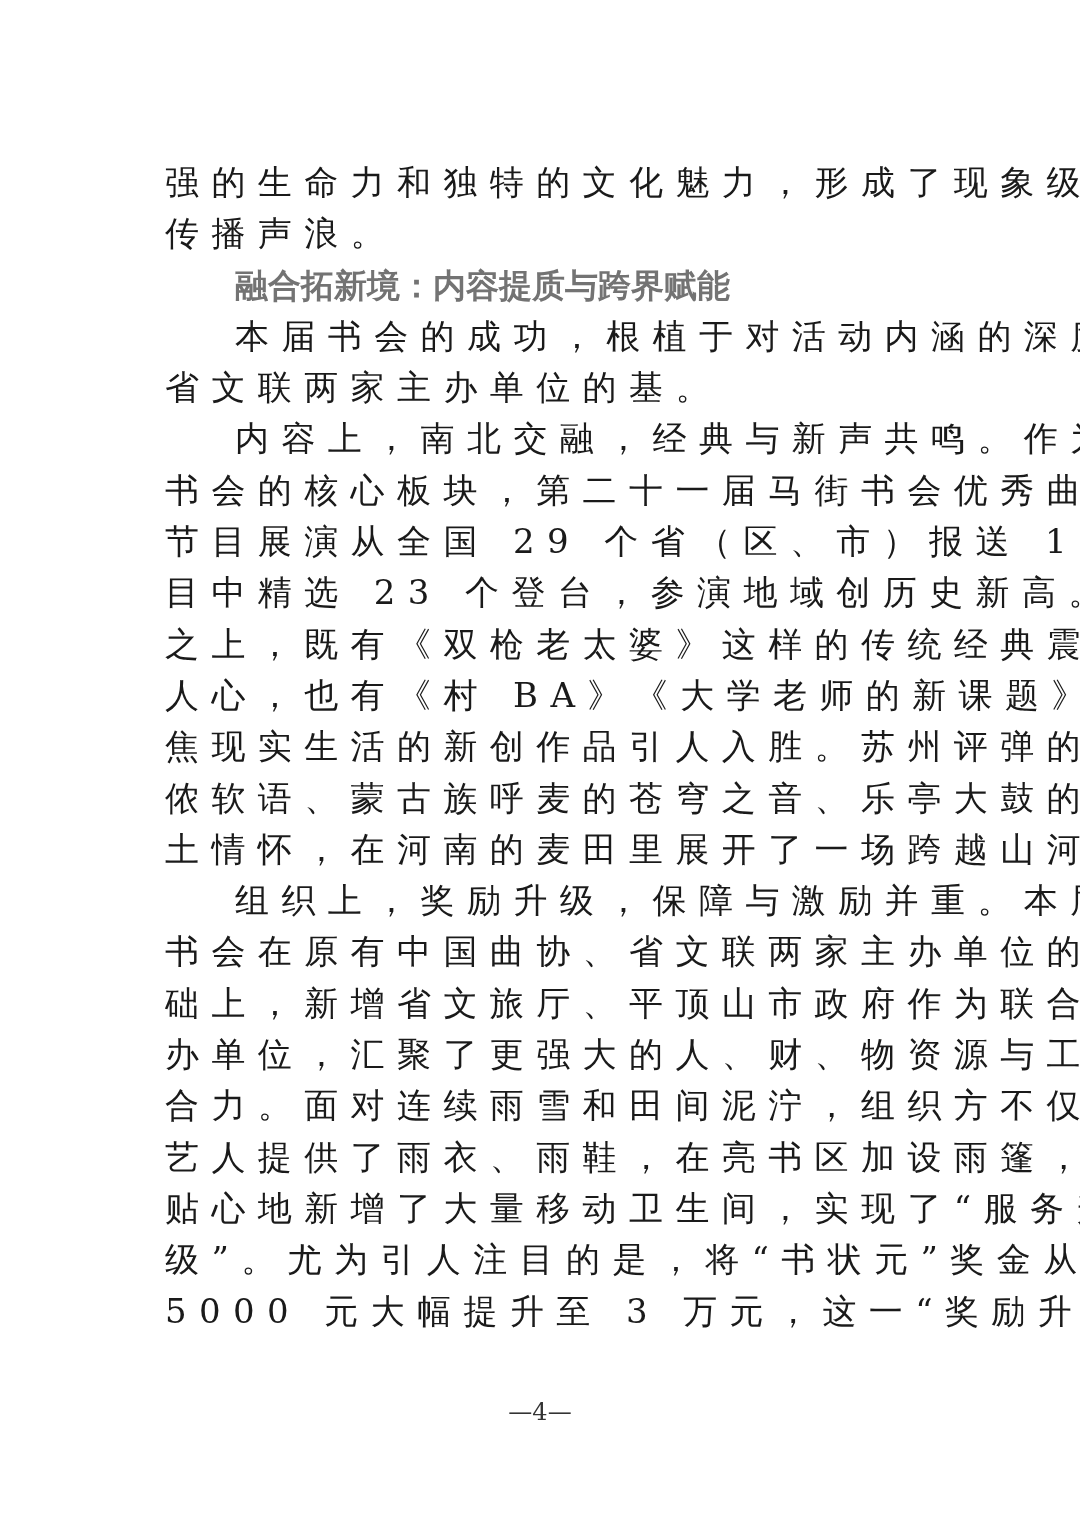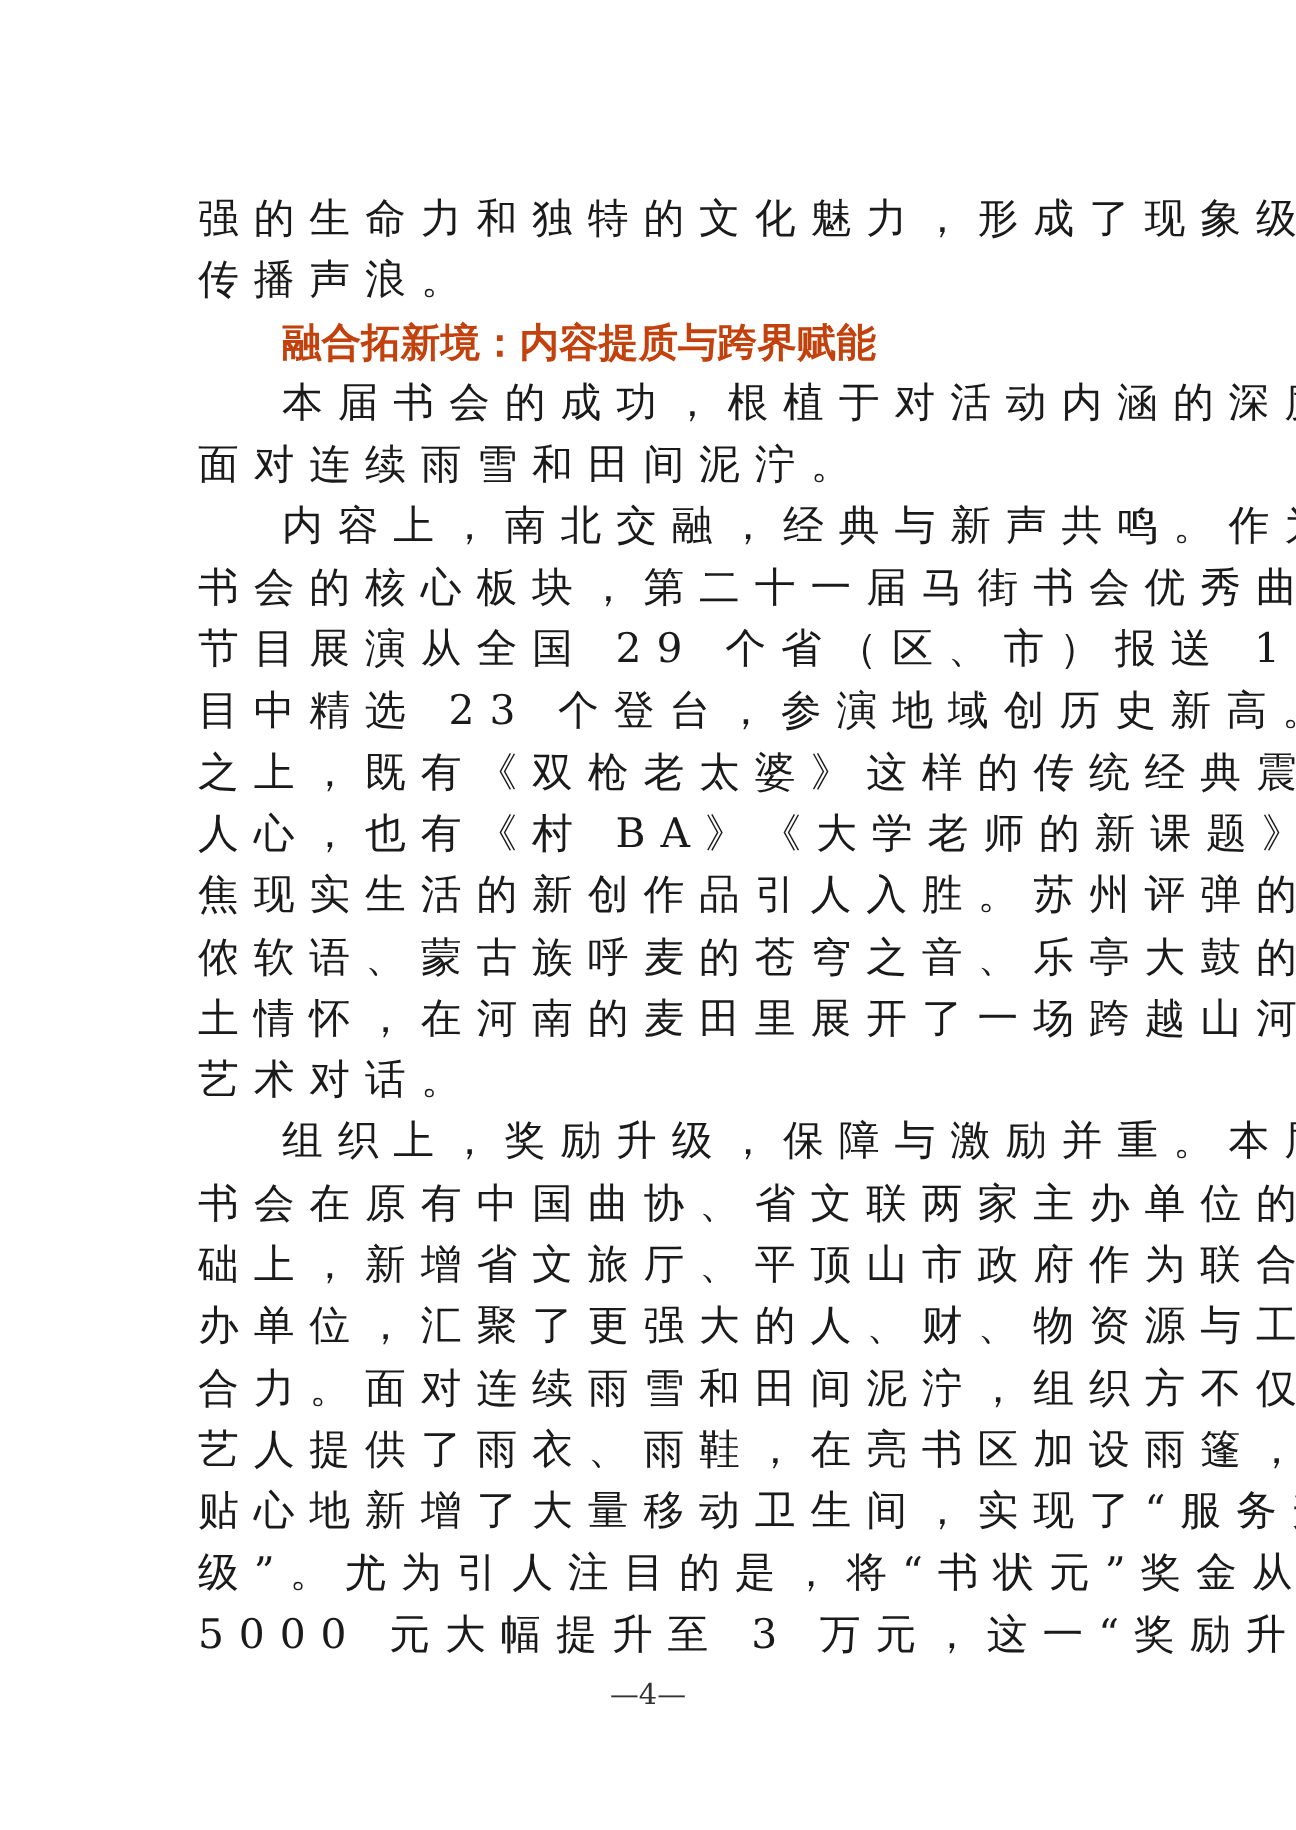--- a/index.html
+++ b/index.html
@@ -35,21 +35,21 @@
       justify-content: flex-start;
     }
     .line.indent {
       padding-left: 70px;
     }
     .line.heading {
       font-family: "DejaVu Sans", "Liberation Sans", sans-serif;
       font-weight: bold;
       letter-spacing: 0px;
       font-size: 33px;
-      color: #c2410c;
+      color: #737373;
       justify-content: flex-start;
     }
     .line .txt {
       display: block;
       width: 100%;
       text-align: justify;
       text-align-last: justify;
     }
     .line.last .txt {
       text-align-last: left;
@@ -84,21 +84,21 @@
   <div class="line last">
       <span class="txt">传播声浪。</span>
     </div>
   <div class="line heading indent">
       <span class="txt">融合拓新境：内容提质与跨界赋能</span>
     </div>
   <div class="line indent">
       <span class="txt">本届书会的成功，根植于对活动内涵的深度</span>
     </div>
   <div class="line last">
-      <span class="txt">面对连续雨雪和田间泥泞。</span>
+      <span class="txt">省文联两家主办单位的基。</span>
     </div>
   <div class="line indent">
       <span class="txt"><span class="bold-lead">内容上，南北交融，经典与新声共鸣。</span><span>作为</span></span>
     </div>
   <div class="line">
       <span class="txt">书会的核心板块，第二十一届马街书会优秀曲艺</span>
     </div>
   <div class="line">
       <span class="txt">节目展演从全国 29 个省（区、市）报送 139 个节</span>
     </div>
@@ -112,23 +112,20 @@
       <span class="txt">人心，也有《村 BA》《大学老师的新课题》等聚</span>
     </div>
   <div class="line">
       <span class="txt">焦现实生活的新创作品引人入胜。苏州评弹的吴</span>
     </div>
   <div class="line">
       <span class="txt">侬软语、蒙古族呼麦的苍穹之音、乐亭大鼓的乡</span>
     </div>
   <div class="line">
       <span class="txt">土情怀，在河南的麦田里展开了一场跨越山河的</span>
-    </div>
-  <div class="line last">
-      <span class="txt">艺术对话。</span>
     </div>
   <div class="line indent">
       <span class="txt"><span class="bold-lead">组织上，奖励升级，保障与激励并重。</span><span>本届</span></span>
     </div>
   <div class="line">
       <span class="txt">书会在原有中国曲协、省文联两家主办单位的基</span>
     </div>
   <div class="line">
       <span class="txt">础上，新增省文旅厅、平顶山市政府作为联合主</span>
     </div>

